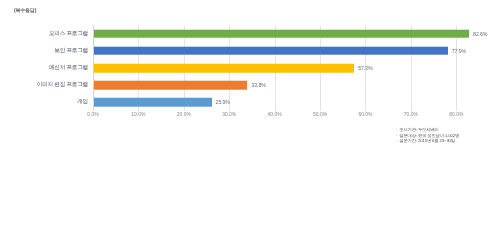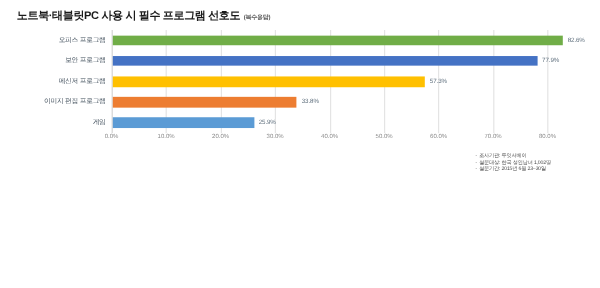--- a/index.html
+++ b/index.html
@@ -143,21 +143,20 @@
     line-height: 5.6px;
     color: #4a4a4a;
   }
 </style>
 </head>
 <body>
 
 <div id="figure">
 
   <div id="title-row">
-    <span id="chart-title">노트북·태블릿PC 사용 시 필수 프로그램 선호도</span>
     <span id="chart-subtitle">(복수응답)</span>
   </div>
 
   <div id="plot">
     <div id="gridlines">
         <div class="gridline" style="left: 45.4118px;"></div>
         <div class="gridline" style="left: 90.8235px;"></div>
         <div class="gridline" style="left: 136.235px;"></div>
         <div class="gridline" style="left: 181.647px;"></div>
         <div class="gridline" style="left: 227.059px;"></div>

